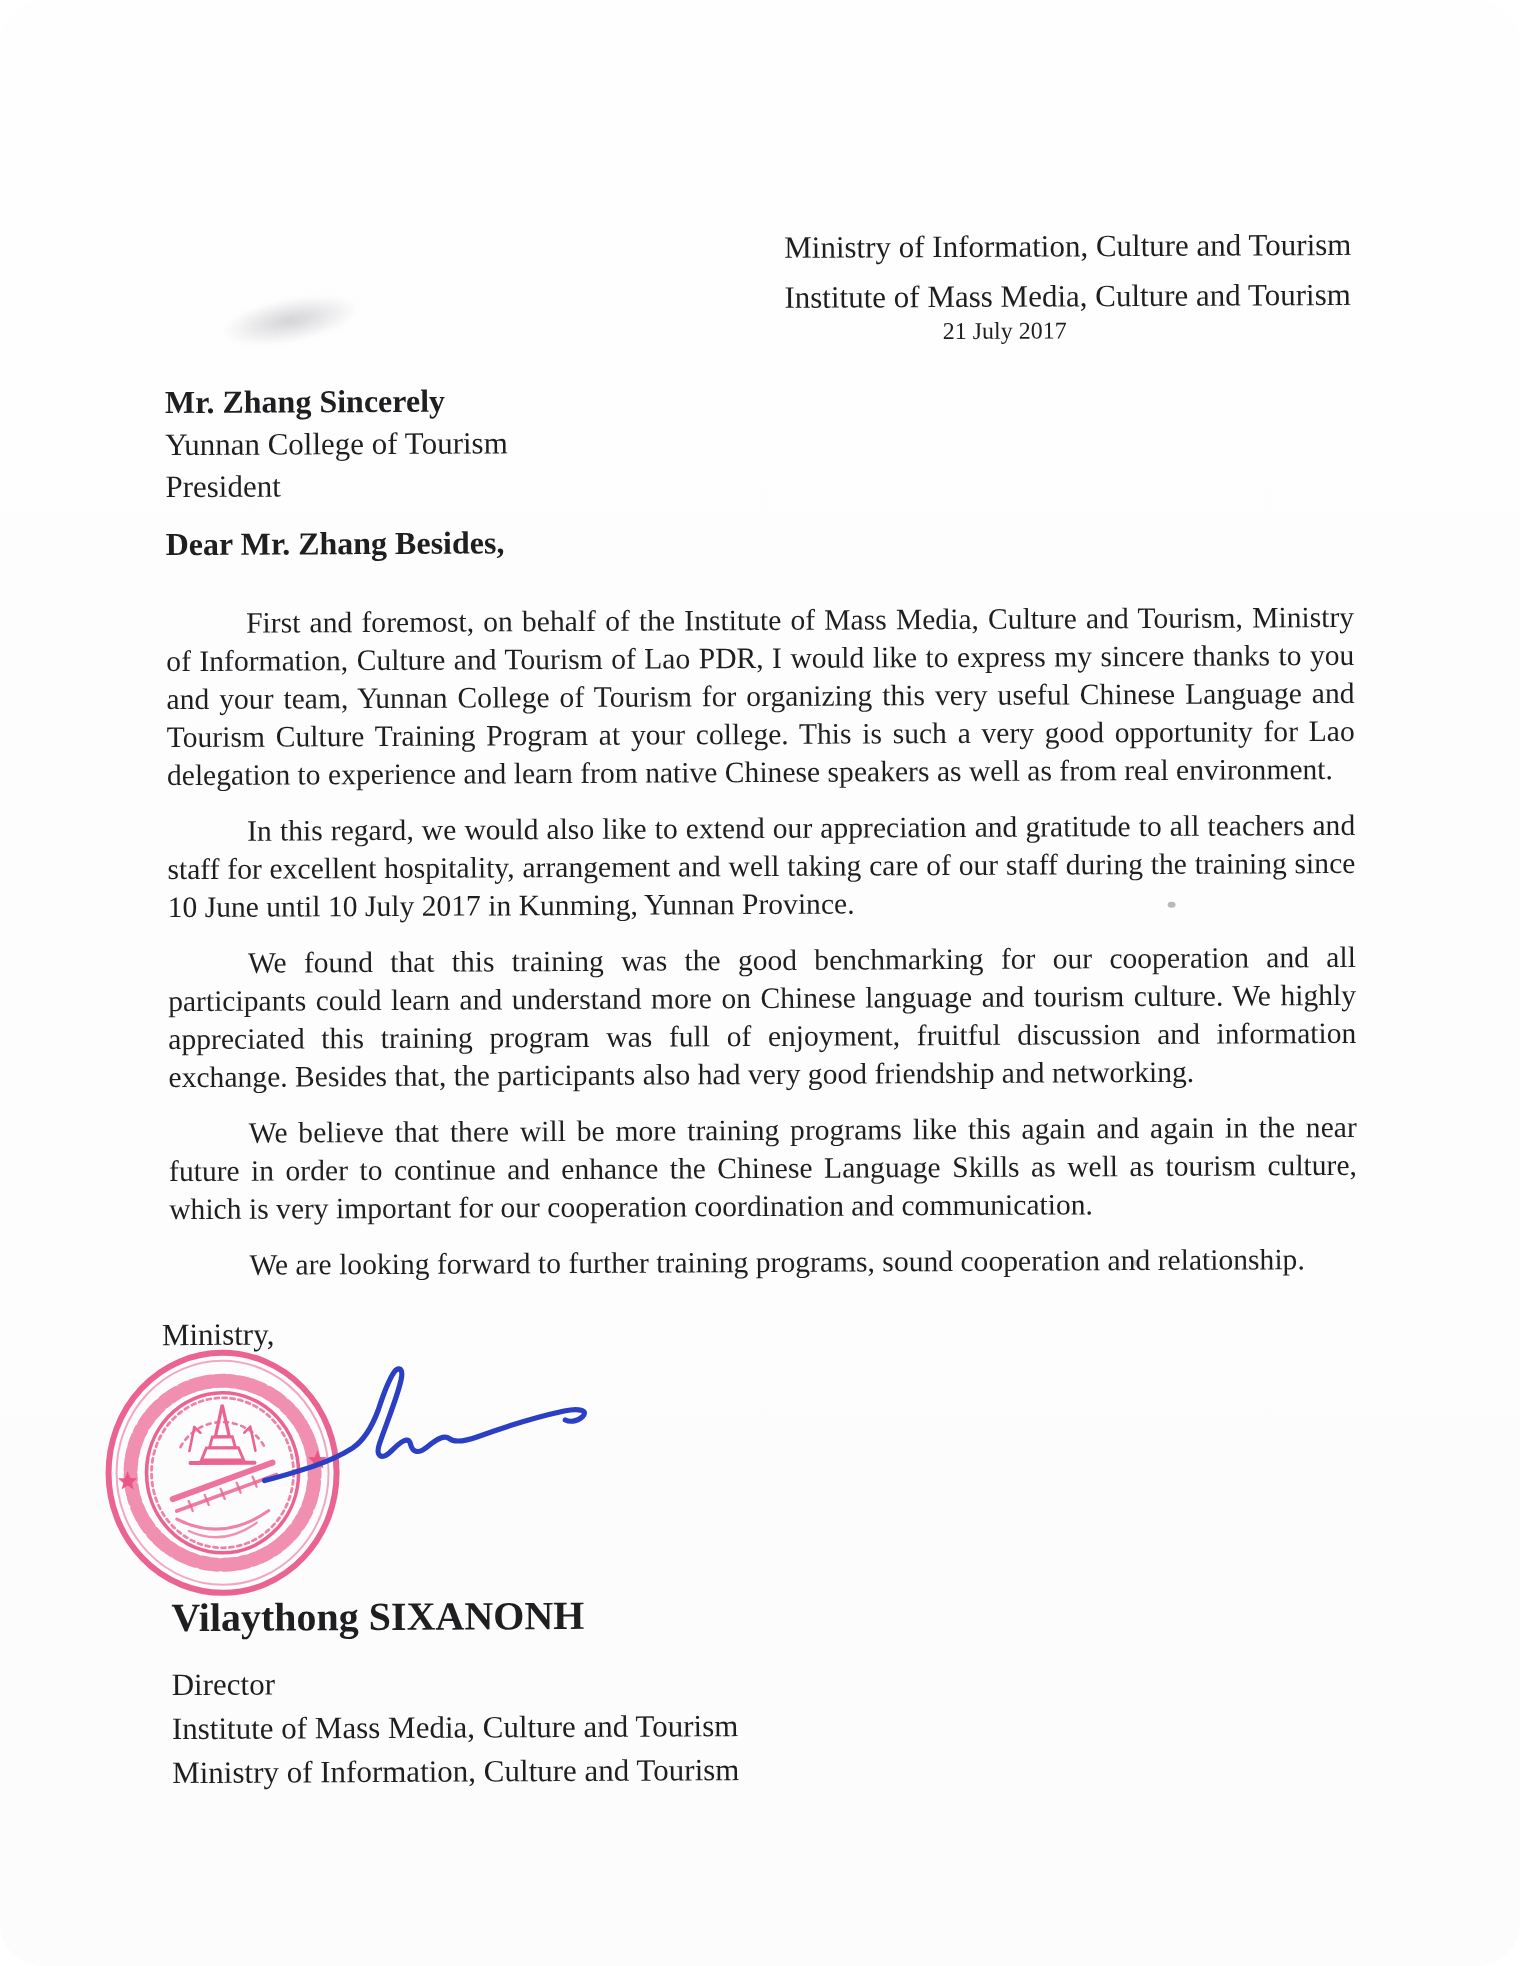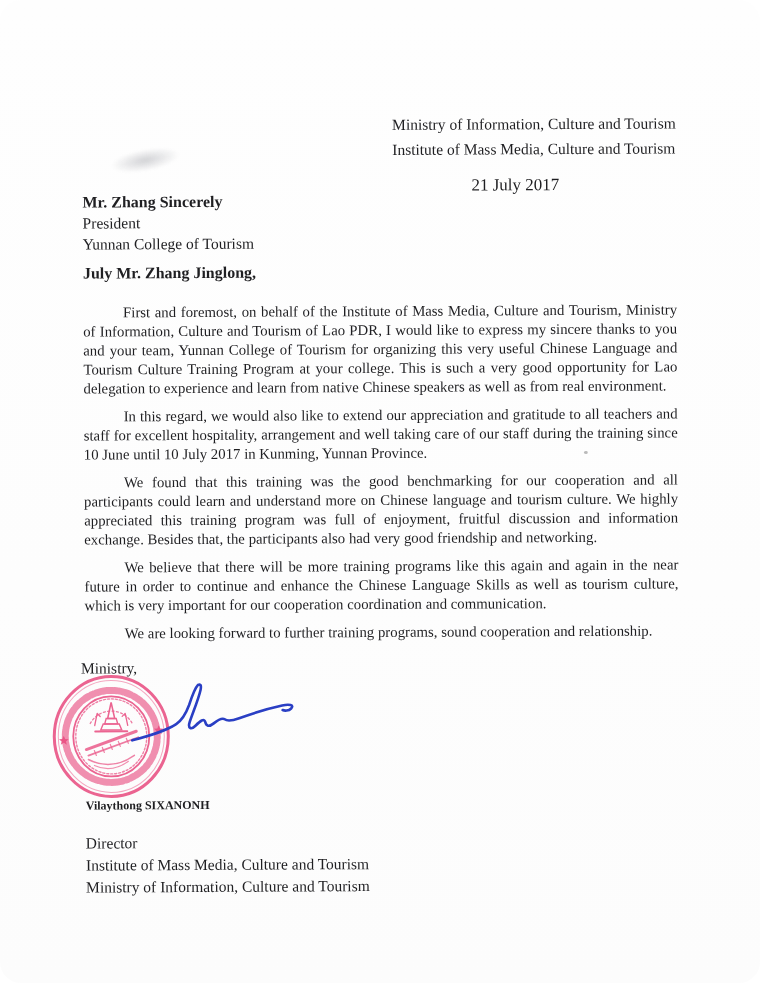--- a/index.html
+++ b/index.html
@@ -12,33 +12,33 @@
     position:relative;width:760px;height:983px;
     background:linear-gradient(180deg,#fefefe 0%,#fdfdfd 60%,#fcfcfc 100%);
     color:#1f1f22;
     border-radius:21px;
   }
   .content{position:absolute;inset:0;transform:rotate(-0.3deg);}
   .sender{
     position:absolute;left:394px;top:112px;
     font-size:15.5px;line-height:25px;white-space:nowrap;
   }
-  .date{position:absolute;left:473px;top:176px;font-size:17px;}
+  .date{position:absolute;left:473px;top:159px;font-size:12px;}
   .recipient{position:absolute;left:84px;top:190px;font-size:15.5px;line-height:21px;}
   .recipient .name{font-weight:bold;font-size:16px;}
   .salutation{position:absolute;left:84px;top:263px;font-weight:bold;font-size:16px;}
   .bodytext{
     position:absolute;left:84px;top:302px;width:594px;
     font-size:14.8px;line-height:19px;text-align:justify;
   }
   .bodytext p{margin:0 0 9px 0;text-indent:40px;}
   .closing{position:absolute;left:80px;top:658px;font-size:15.5px;}
   .stamp{position:absolute;left:49px;top:672px;}
   .signature{position:absolute;left:126px;top:676px;}
-  .signer{position:absolute;left:84px;top:797px;font-weight:bold;font-size:12px;}
+  .signer{position:absolute;left:84px;top:797px;font-weight:bold;font-size:20px;}
   .footer{position:absolute;left:84px;top:831px;font-size:15.5px;line-height:22px;}
   .smudge{
     position:absolute;left:112px;top:148px;width:70px;height:22px;
     background:radial-gradient(ellipse at 50% 50%,rgba(110,112,122,0.30),rgba(110,112,122,0.0) 70%);
     filter:blur(1px);transform:rotate(-10deg);
   }
   .speck1{
     position:absolute;left:584px;top:452px;width:4px;height:3px;border-radius:50%;
     background:rgba(60,60,60,0.35);
   }
@@ -59,25 +59,25 @@
 
     <div class="sender">
       <div>Ministry of Information, Culture and Tourism</div>
       <div>Institute of Mass Media, Culture and Tourism</div>
     </div>
 
     <div class="date">21 July 2017</div>
 
     <div class="recipient">
       <div class="name">Mr. Zhang Sincerely</div>
+      <div>Yunnan College of Tourism</div>
       <div>President</div>
-      <div>Yunnan College of Tourism</div>
     </div>
 
-    <div class="salutation">July Mr. Zhang Jinglong,</div>
+    <div class="salutation">Dear Mr. Zhang Besides,</div>
 
     <div class="bodytext">
       <p>First and foremost, on behalf of the Institute of Mass Media, Culture and Tourism, Ministry of Information, Culture and Tourism of Lao PDR, I would like to express my sincere thanks to you and your team, Yunnan College of Tourism for organizing this very useful Chinese Language and Tourism Culture Training Program at your college. This is such a very good opportunity for Lao delegation to experience and learn from native Chinese speakers as well as from real environment.</p>
       <p>In this regard, we would also like to extend our appreciation and gratitude to all teachers and staff for excellent hospitality, arrangement and well taking care of our staff during the training since 10 June until 10 July 2017 in Kunming, Yunnan Province.</p>
       <p>We found that this training was the good benchmarking for our cooperation and all participants could learn and understand more on Chinese language and tourism culture. We highly appreciated this training program was full of enjoyment, fruitful discussion and information exchange. Besides that, the participants also had very good friendship and networking.</p>
       <p>We believe that there will be more training programs like this again and again in the near future in order to continue and enhance the Chinese Language Skills as well as tourism culture, which is very important for our cooperation coordination and communication.</p>
       <p>We are looking forward to further training programs, sound cooperation and relationship.</p>
     </div>
 
     <div class="closing">Ministry,</div>

